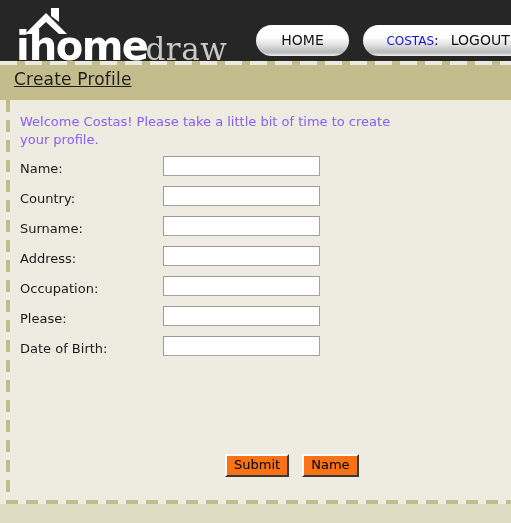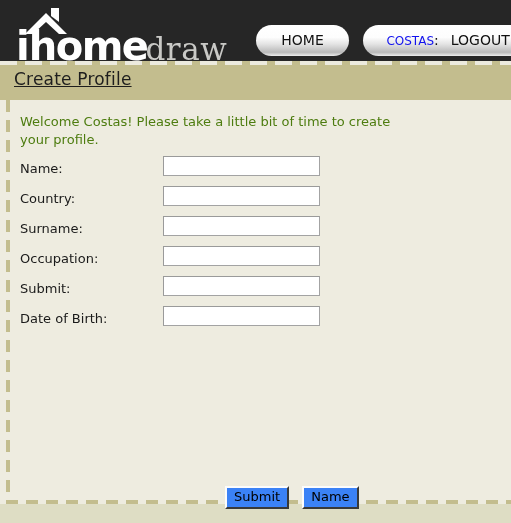--- a/index.html
+++ b/index.html
@@ -181,21 +181,21 @@
        #c3bd8e 0px, #c3bd8e 12px, #eeece0 12px, #eeece0 20px);
   }
 
   .welcome {
     position: absolute;
     left: 20px;
     top: 13px;
     width: 372px;
     font-family: "DejaVu Sans", sans-serif;
     font-size: 13px;
-    color: #4d7c0f;
+    color: #8b5cf6;
     line-height: 1.42;
   }
 
   
   .form {
     position: absolute;
     left: 20px;
     top: 56px;
     width: 320px;
   }
@@ -233,30 +233,29 @@
   .form-actions {
     position: absolute;
     left: 205px;
     top: 298px;
     white-space: nowrap;
   }
   .formbtn {
     font-family: "DejaVu Sans", sans-serif;
     font-size: 13px;
     color: #000000;
-    background: #3b82f6;
+    background: #f97316;
     border: 2px outset #e4e4e4;
     border-top-color: #fcfcfc;
     border-left-color: #fcfcfc;
     border-right-color: #8d8d8d;
     border-bottom-color: #8d8d8d;
     padding: 1px 7px 2px 7px;
     cursor: pointer;
     line-height: 1.2;
-    margin-top: 32px;
   }
   .formbtn-clear {
     margin-left: 8px;
   }
 </style>
 </head>
 <body>
 
 <div id="page">
 
@@ -301,29 +300,33 @@
       <div class="form-row">
         <div class="form-label">Country:</div>
         <input class="form-input" type="text" value="" style="">
       </div>
 
       <div class="form-row">
         <div class="form-label">Surname:</div>
         <input class="form-input" type="text" value="" style="">
       </div>
 
+      <div class="form-row">
+        <div class="form-label">Address:</div>
+        <input class="form-input" type="text" value="" style="">
+      </div>
 
 
       <div class="form-row">
         <div class="form-label">Occupation:</div>
         <input class="form-input" type="text" value="" style="">
       </div>
 
       <div class="form-row">
-        <div class="form-label">Submit:</div>
+        <div class="form-label">Please:</div>
         <input class="form-input" type="text" value="" style="">
       </div>
 
       <div class="form-row">
         <div class="form-label">Date of Birth:</div>
         <input class="form-input" type="text" value="" style="">
       </div>
 
       <div class="form-actions">
         <button class="formbtn">Submit</button>

